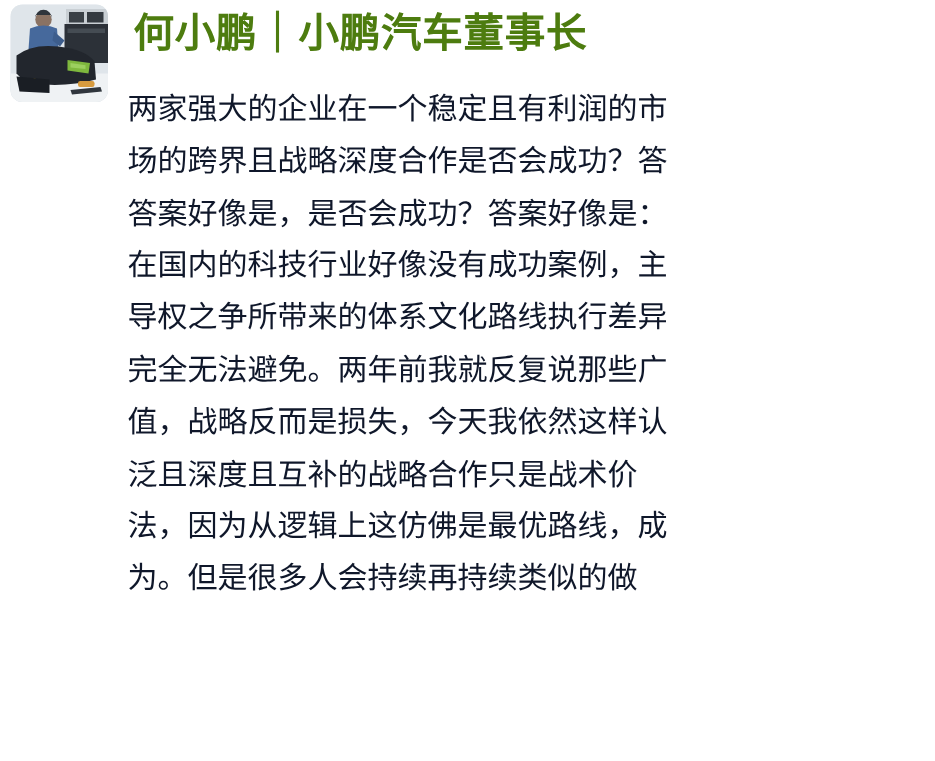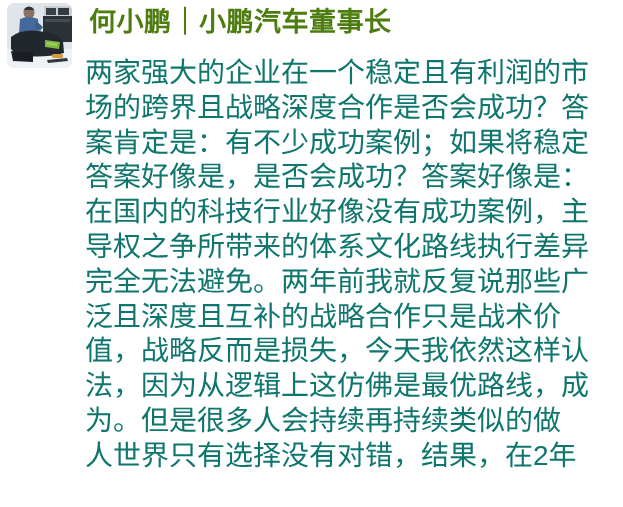--- a/index.html
+++ b/index.html
@@ -44,23 +44,23 @@
     color: #4d7c0f;
     letter-spacing: 0.5px;
     white-space: nowrap;
     cursor: pointer;
   }
   .post-text {
     position: absolute;
     left: 85px;
     top: 56px;
     width: 536px;
-    font-size: 28px;
+    font-size: 20px;
     line-height: 34.8px;
-    color: #0f766e;
+    color: #0f172a;
     letter-spacing: 0;
   }
   .post-text .line {
     white-space: nowrap;
     height: 34.8px;
   }
 </style>
 </head>
 <body>
 
@@ -96,25 +96,23 @@
 
       <path d="M40 57 L60 55 L61 58 L41 60 Z" fill="#30363d"></path>
     </svg>
   </div>
 
   <div class="author-name">何小鹏｜小鹏汽车董事长</div>
 
   <div class="post-text">
     <div class="line">两家强大的企业在一个稳定且有利润的市</div>
     <div class="line">场的跨界且战略深度合作是否会成功？答</div>
-    <div class="line">案肯定是：有不少成功案例；如果将稳定</div>
     <div class="line">答案好像是，是否会成功？答案好像是：</div>
     <div class="line">在国内的科技行业好像没有成功案例，主</div>
     <div class="line">导权之争所带来的体系文化路线执行差异</div>
     <div class="line">完全无法避免。两年前我就反复说那些广</div>
+    <div class="line">值，战略反而是损失，今天我依然这样认</div>
     <div class="line">泛且深度且互补的战略合作只是战术价</div>
-    <div class="line">值，战略反而是损失，今天我依然这样认</div>
     <div class="line">法，因为从逻辑上这仿佛是最优路线，成</div>
     <div class="line">为。但是很多人会持续再持续类似的做</div>
-    <div class="line">人世界只有选择没有对错，结果，在2年</div>
   </div>
 
 </div>
 
 </body></html>

